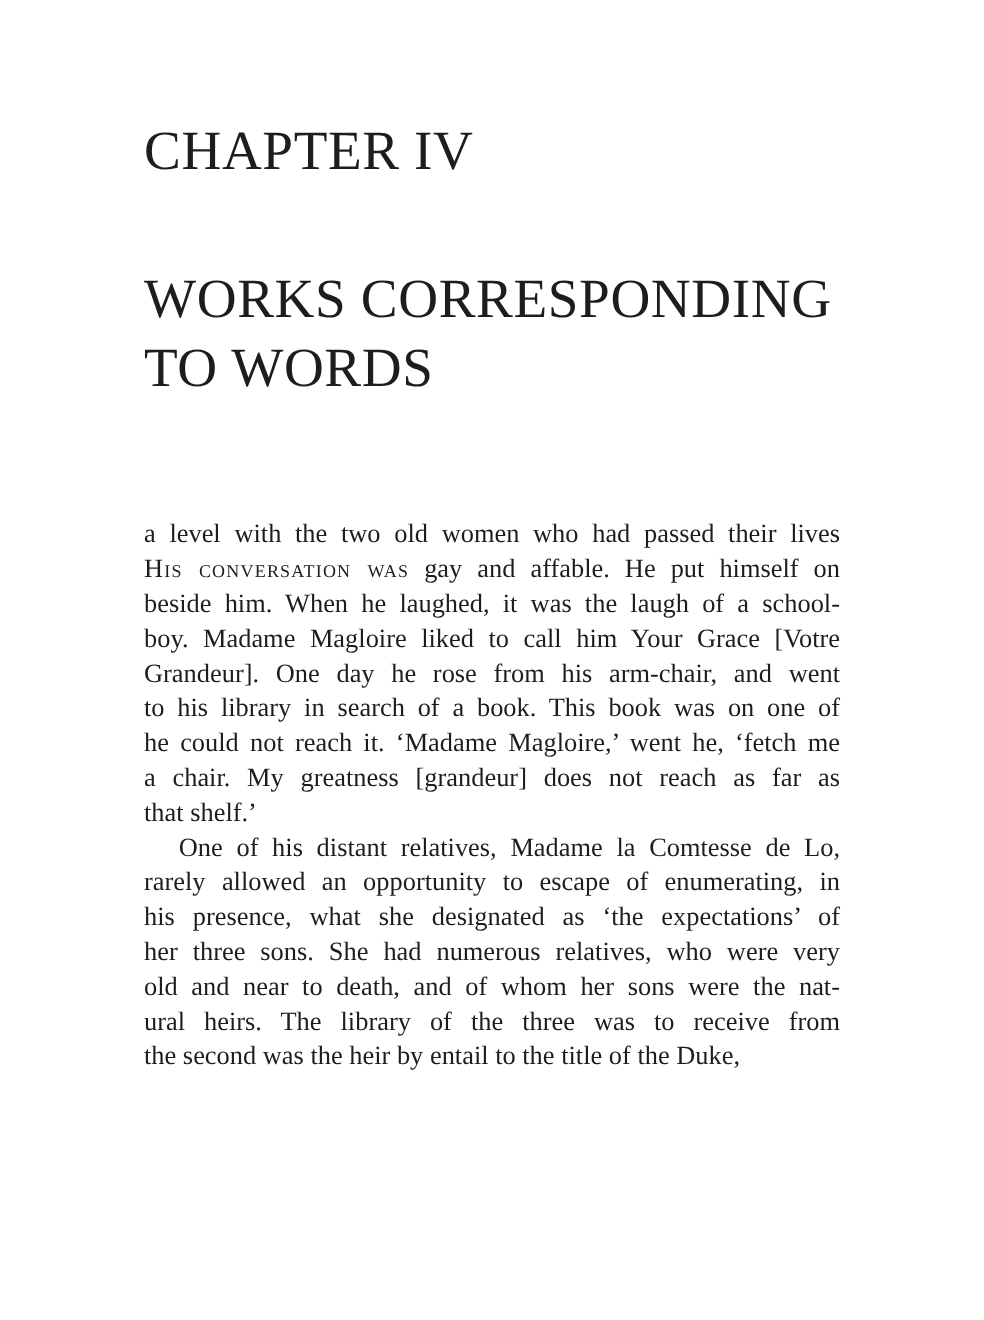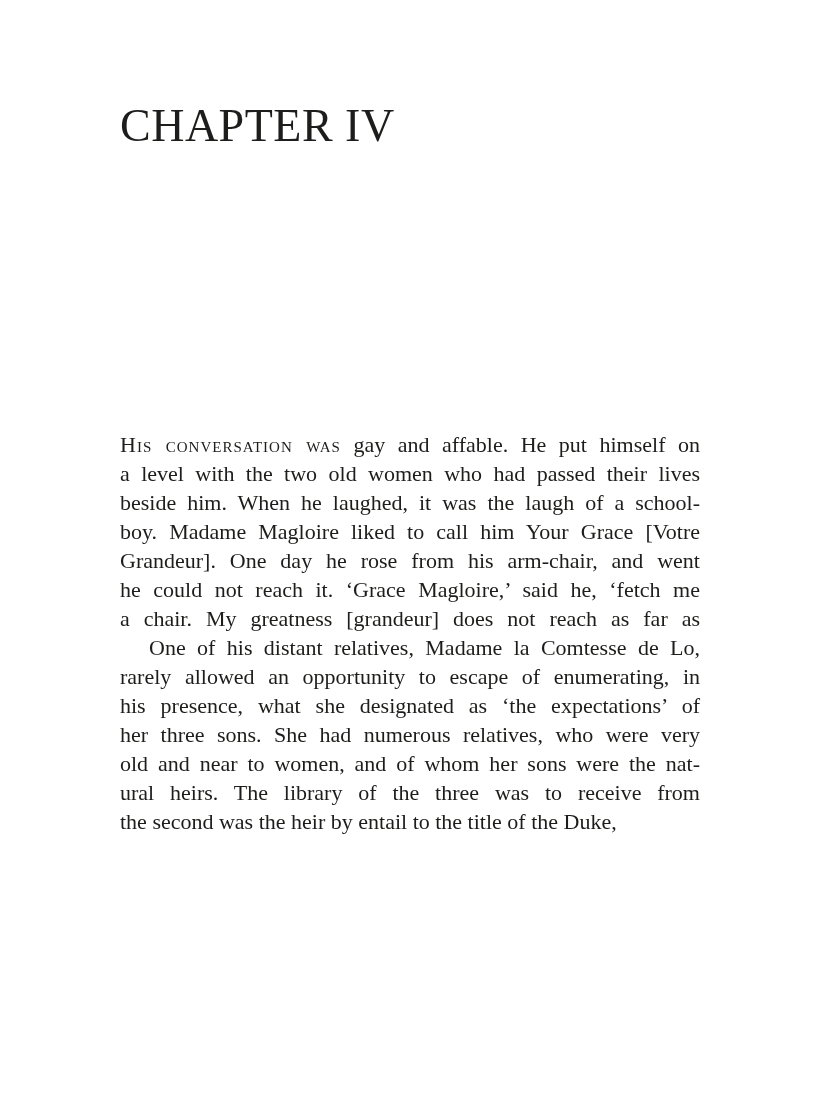--- a/index.html
+++ b/index.html
@@ -84,37 +84,43 @@
     letter-spacing: 1.5px;
   }
 </style>
 </head>
 <body>
 
 <div class="page">
 
   <h1 class="chapter-number">CHAPTER IV</h1>
 
+  <h2 class="chapter-title">
+    <span class="title-line">WORKS CORRESPONDING</span>
+    <span class="title-line">TO WORDS</span>
+  </h2>
 
   <main class="body-text" id="body-text">
       <div class="paragraph">
+        <div class="line">a level with the two old women who had passed their lives</div>
         <div class="line"><span class="small-caps">His conversation was</span> gay and affable. He put himself on</div>
-        <div class="line">a level with the two old women who had passed their lives</div>
         <div class="line">beside him. When he laughed, it was the laugh of a school-</div>
         <div class="line">boy. Madame Magloire liked to call him Your Grace [Votre</div>
         <div class="line">Grandeur]. One day he rose from his arm-chair, and went</div>
-        <div class="line">he could not reach it. ‘Grace Magloire,’ said he, ‘fetch me</div>
+        <div class="line">to his library in search of a book. This book was on one of</div>
+        <div class="line">he could not reach it. ‘Madame Magloire,’ went he, ‘fetch me</div>
         <div class="line">a chair. My greatness [grandeur] does not reach as far as</div>
+        <div class="line last-line">that shelf.’</div>
       </div>
       <div class="paragraph">
         <div class="line indent">One of his distant relatives, Madame la Comtesse de Lo,</div>
         <div class="line">rarely allowed an opportunity to escape of enumerating, in</div>
         <div class="line">his presence, what she designated as ‘the expectations’ of</div>
         <div class="line">her three sons. She had numerous relatives, who were very</div>
-        <div class="line">old and near to women, and of whom her sons were the nat-</div>
+        <div class="line">old and near to death, and of whom her sons were the nat-</div>
         <div class="line">ural heirs. The library of the three was to receive from</div>
         <div class="line last-line">the second was the heir by entail to the title of the Duke,</div>
       </div>
     </main>
 
   <footer class="page-footer">
     <span class="page-number">22</span>
     <span class="running-title">Les Miserables</span>
   </footer>
 

